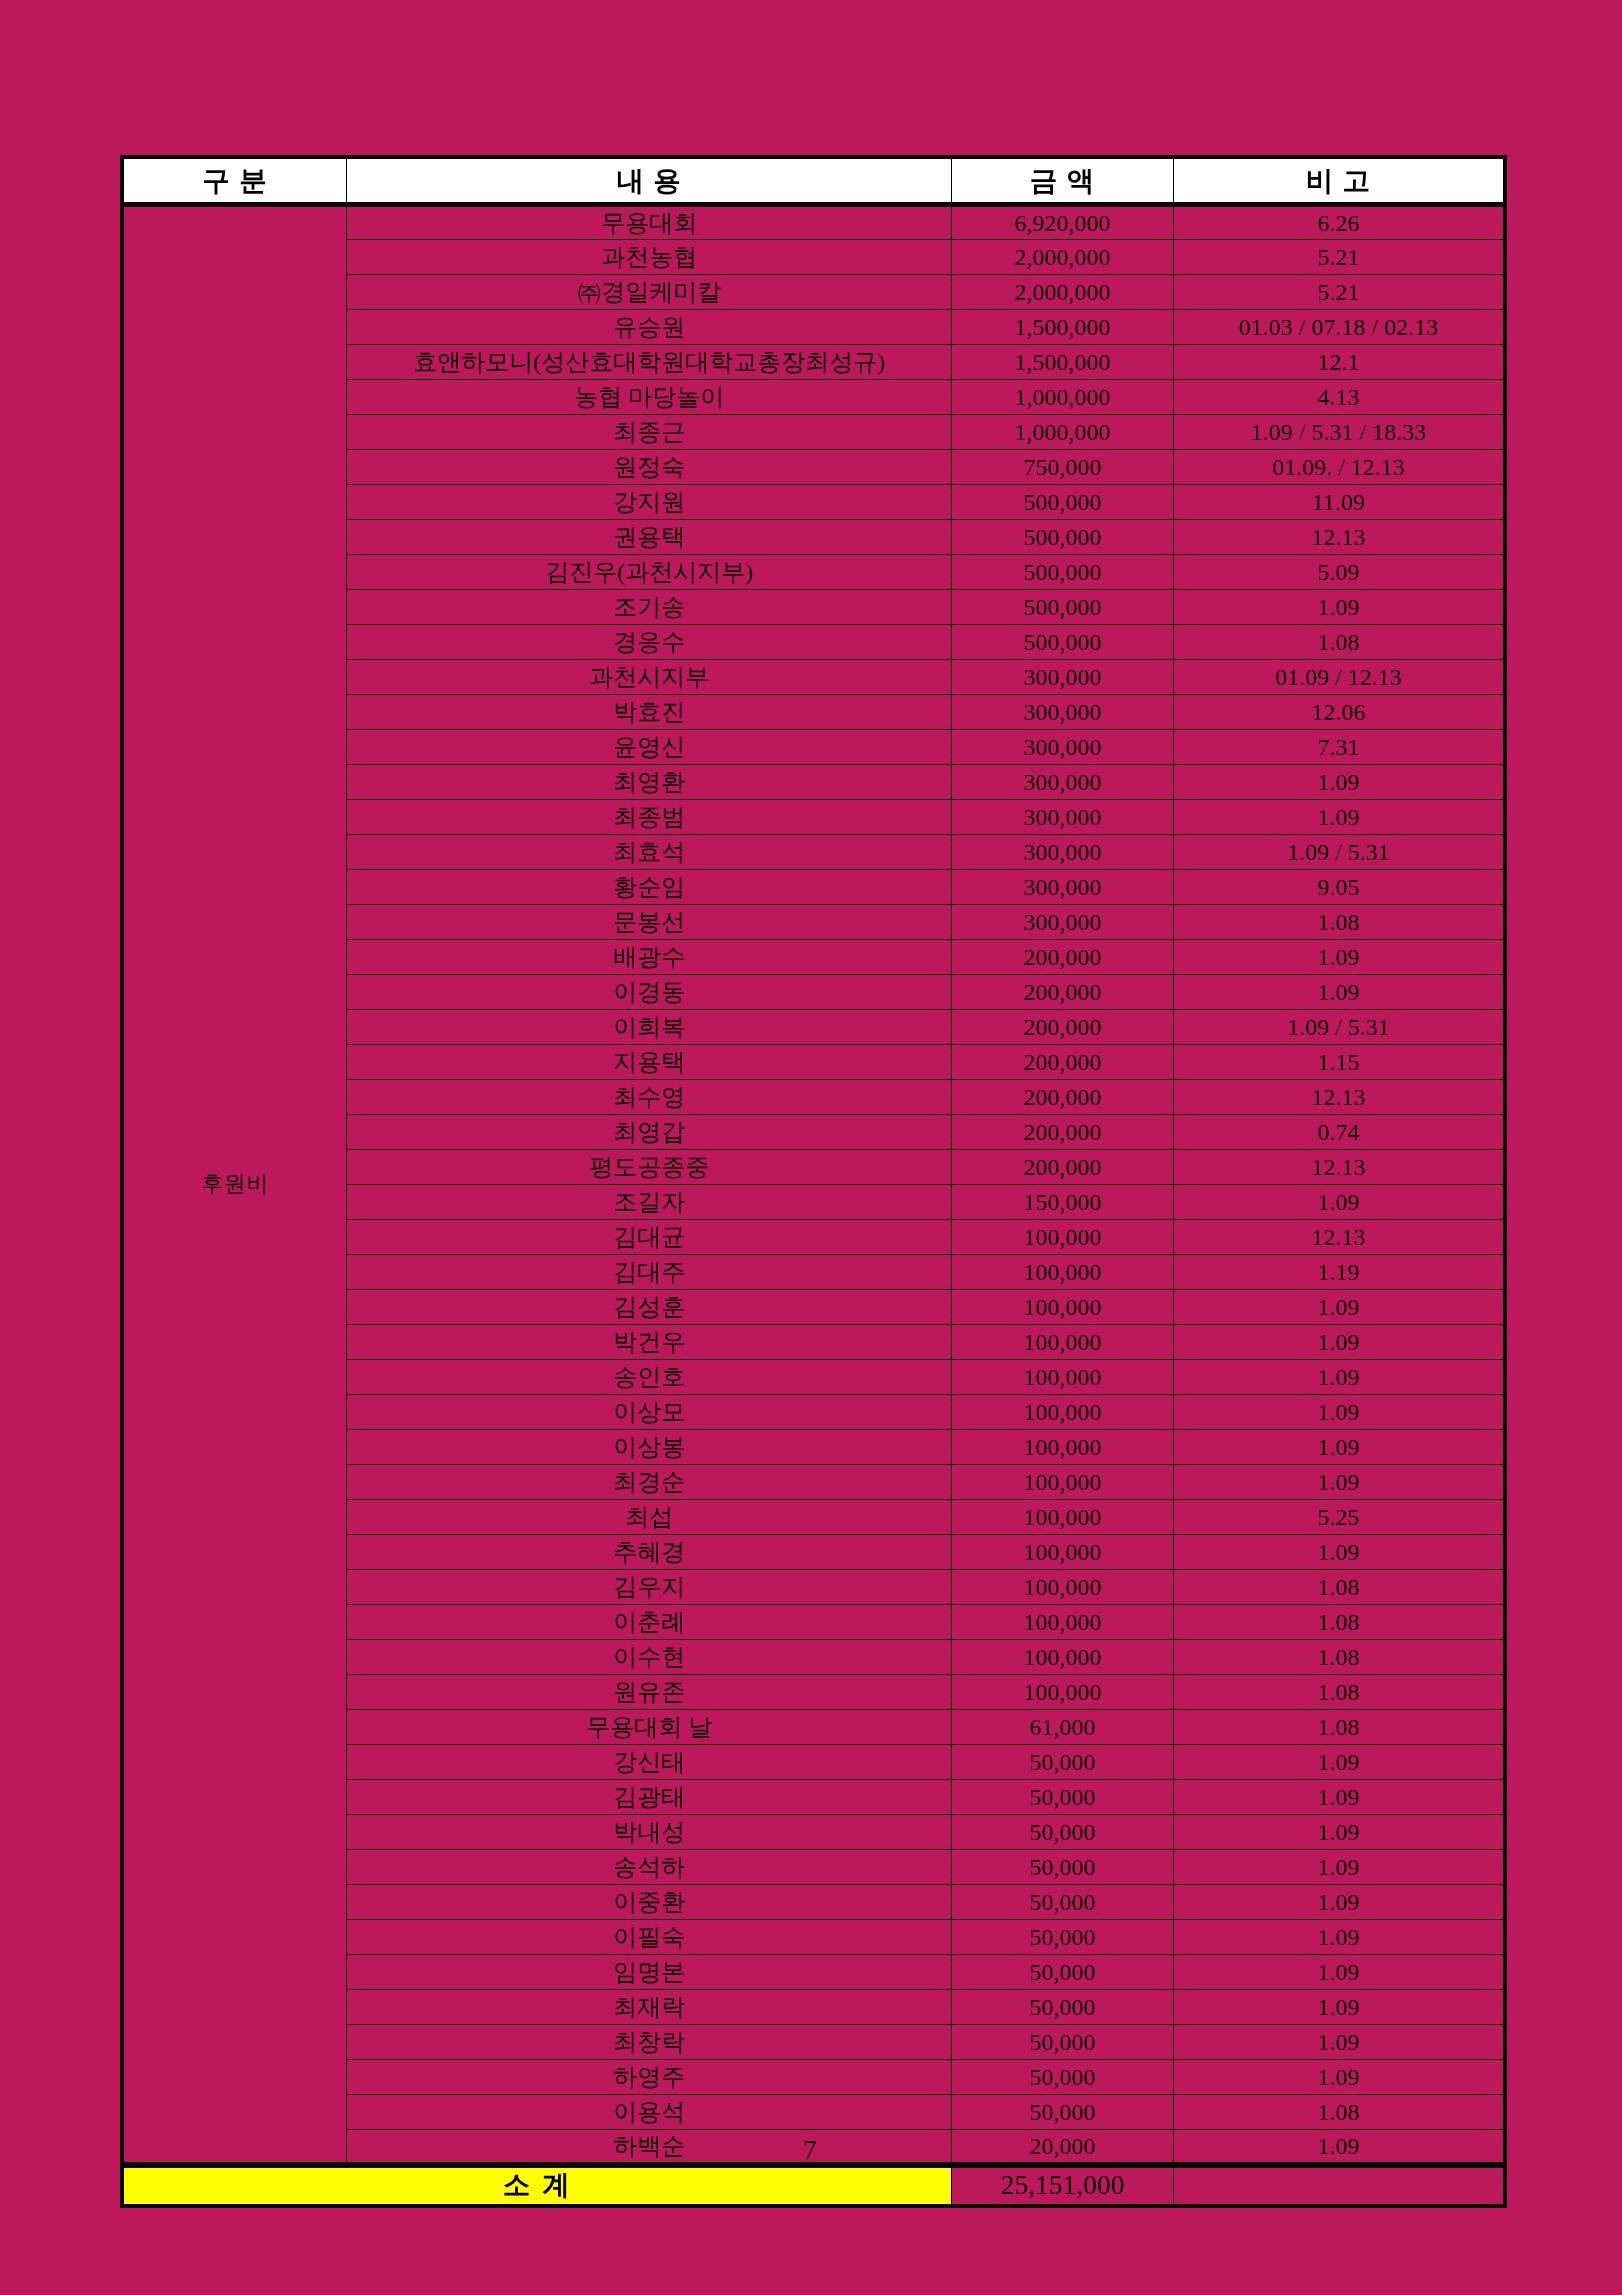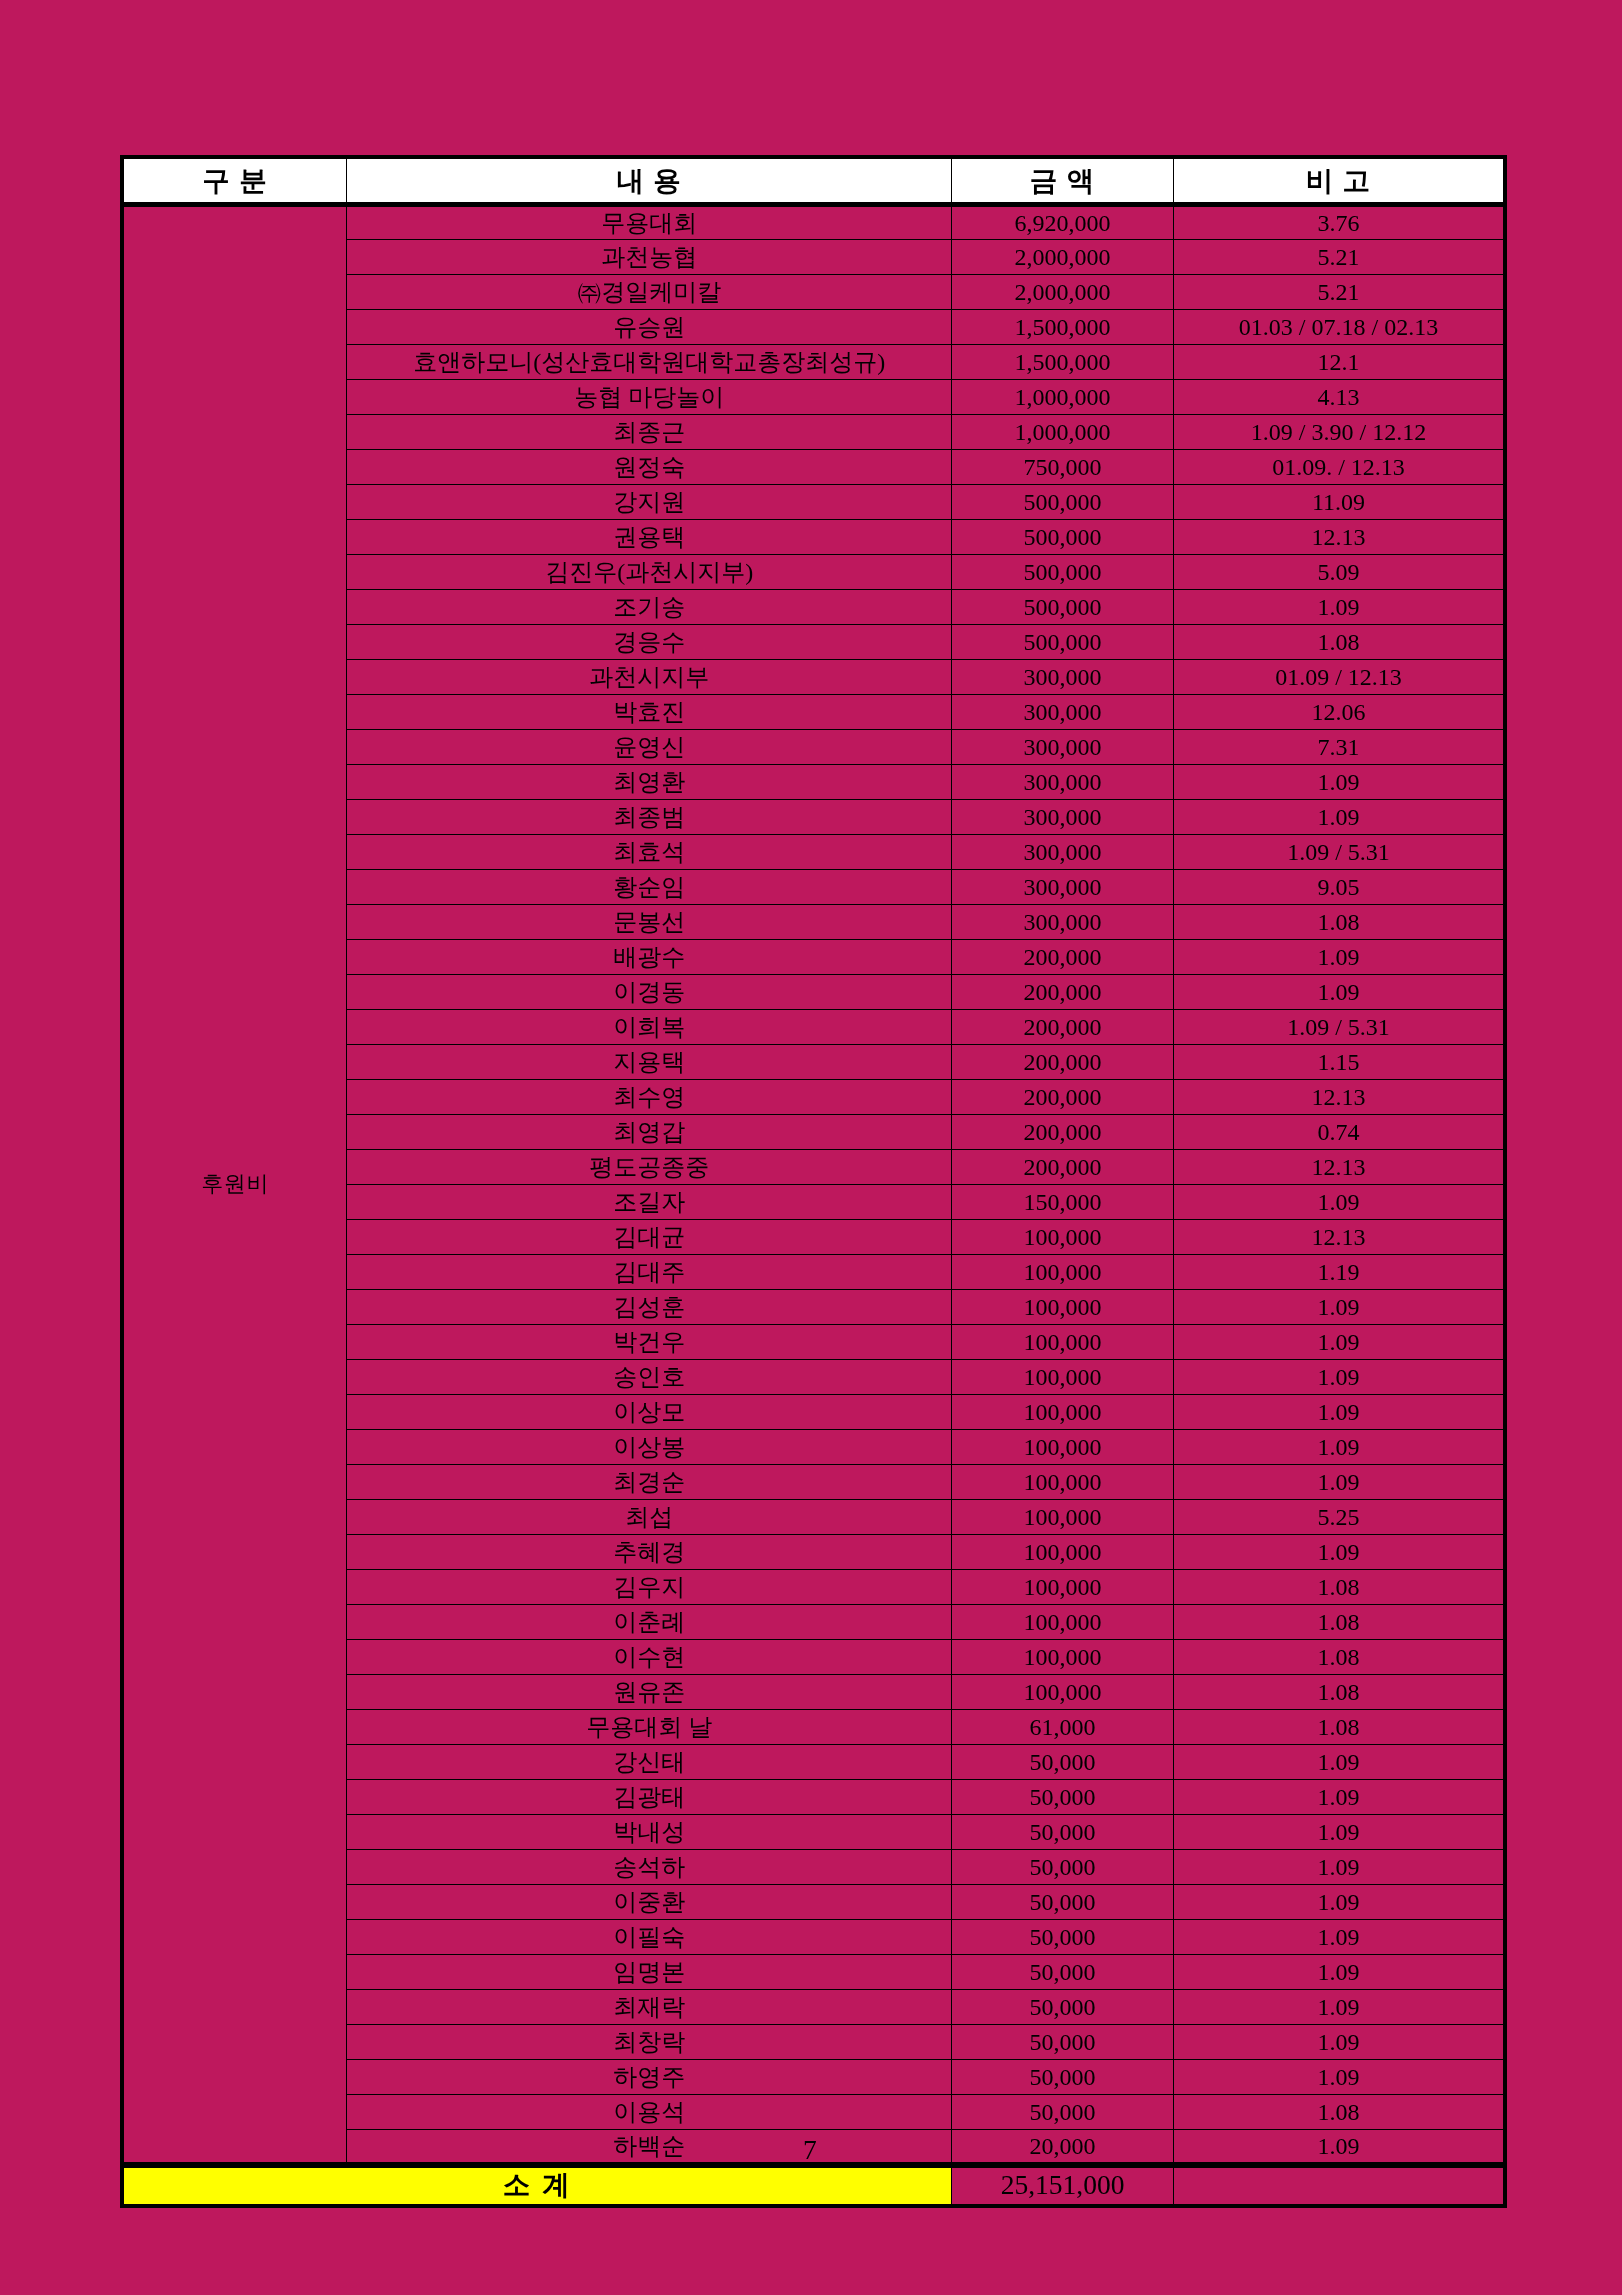--- a/index.html
+++ b/index.html
@@ -111,21 +111,21 @@
           <th>금 액</th>
           <th>비 고</th>
         </tr>
       </thead>
       <tbody>
 
       <tr class="data-row">
             <td rowspan="56" class="cat-cell">후원비</td>
             <td class="content-cell">무용대회</td>
             <td class="amount-cell">6,920,000</td>
-            <td class="note-cell">3.76</td>
+            <td class="note-cell">6.26</td>
           </tr>
           <tr class="data-row">
             <td class="content-cell">과천농협</td>
             <td class="amount-cell">2,000,000</td>
             <td class="note-cell">5.21</td>
           </tr>
           <tr class="data-row">
             <td class="content-cell">㈜경일케미칼</td>
             <td class="amount-cell">2,000,000</td>
             <td class="note-cell">5.21</td>
@@ -141,21 +141,21 @@
             <td class="note-cell">12.1</td>
           </tr>
           <tr class="data-row">
             <td class="content-cell">농협 마당놀이</td>
             <td class="amount-cell">1,000,000</td>
             <td class="note-cell">4.13</td>
           </tr>
           <tr class="data-row">
             <td class="content-cell">최종근</td>
             <td class="amount-cell">1,000,000</td>
-            <td class="note-cell">1.09 / 3.90 / 12.12</td>
+            <td class="note-cell">1.09 / 5.31 / 18.33</td>
           </tr>
           <tr class="data-row">
             <td class="content-cell">원정숙</td>
             <td class="amount-cell">750,000</td>
             <td class="note-cell">01.09. / 12.13</td>
           </tr>
           <tr class="data-row">
             <td class="content-cell">강지원</td>
             <td class="amount-cell">500,000</td>
             <td class="note-cell">11.09</td>

